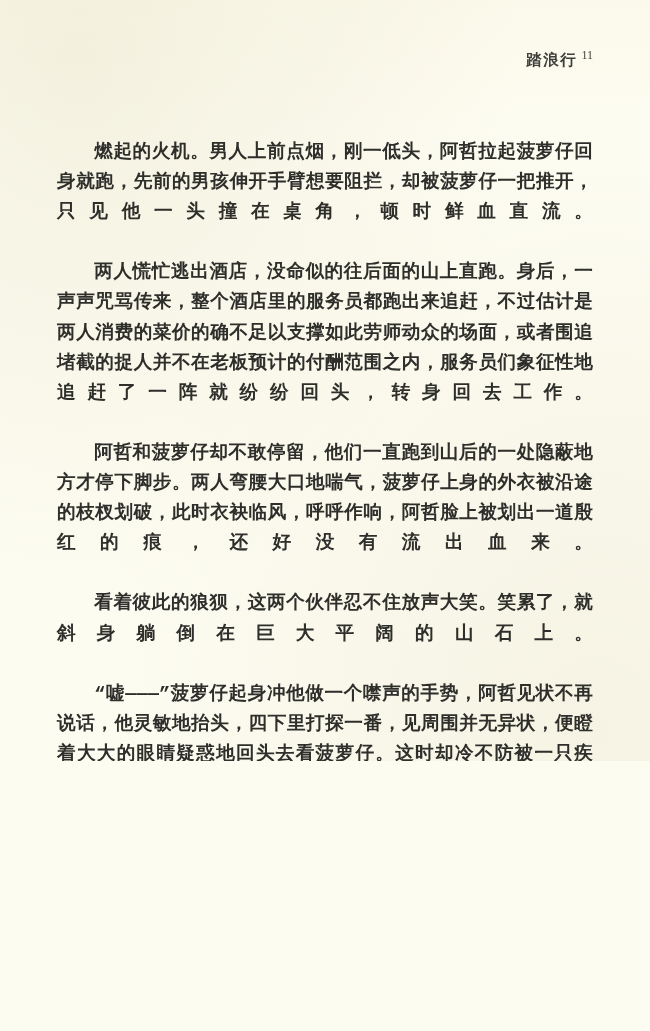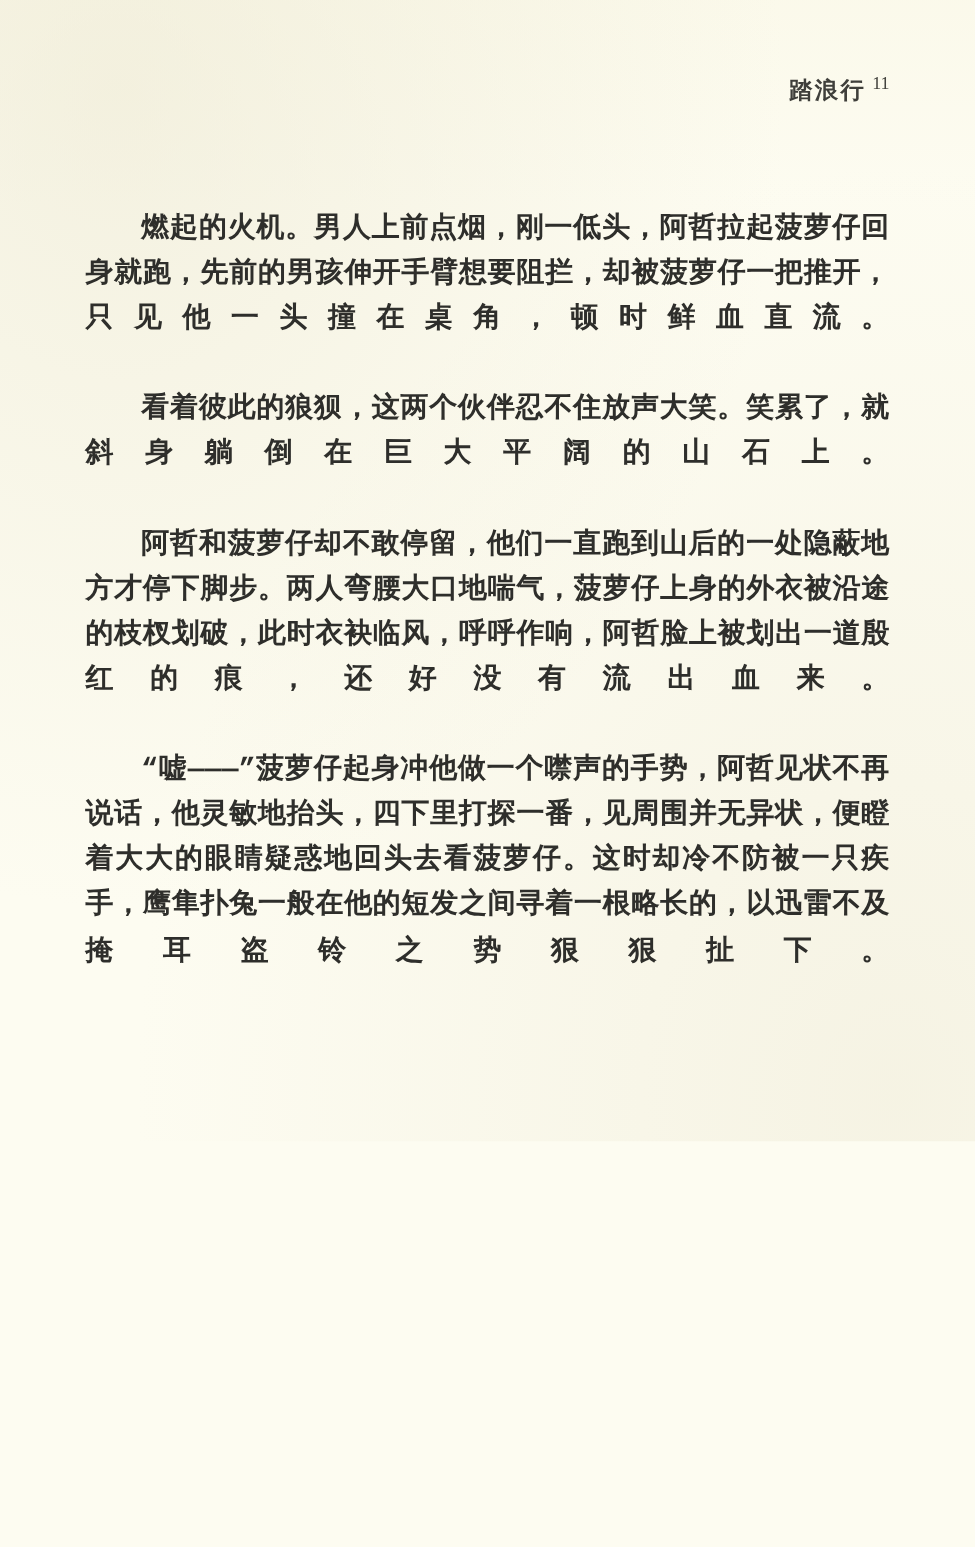--- a/index.html
+++ b/index.html
@@ -135,22 +135,23 @@
 <div id="page">
 
   <div id="paper-texture"></div>
 
   <div id="runhead">
     <span class="rh-title">踏浪行</span><span class="rh-page">11</span>
   </div>
 
   <div id="textblock">
     <p class="para">燃起的火机。男人上前点烟，刚一低头，阿哲拉起菠萝仔回身就跑，先前的男孩伸开手臂想要阻拦，却被菠萝仔一把推开，只见他一头撞在桌角，顿时鲜血直流。</p>
+    <p class="para">两人慌忙逃出酒店，没命似的往后面的山上直跑。身后，一声声咒骂传来，整个酒店里的服务员都跑出来追赶，不过估计是两人消费的菜价的确不足以支撑如此劳师动众的场面，或者围追堵截的捉人并不在老板预计的付酬范围之内，服务员们象征性地追赶了一阵就纷纷回头，转身回去工作。</p>
+    <p class="para">阿哲和菠萝仔却不敢停留，他们一直跑到山后的一处隐蔽地方才停下脚步。两人弯腰大口地喘气，菠萝仔上身的外衣被沿途的枝杈划破，此时衣袂临风，呼呼作响，阿哲脸上被划出一道殷红的痕，还好没有流出血来。</p>
     <p class="para">看着彼此的狼狈，这两个伙伴忍不住放声大笑。笑累了，就斜身躺倒在巨大平阔的山石上。</p>
-    <p class="para">阿哲和菠萝仔却不敢停留，他们一直跑到山后的一处隐蔽地方才停下脚步。两人弯腰大口地喘气，菠萝仔上身的外衣被沿途的枝杈划破，此时衣袂临风，呼呼作响，阿哲脸上被划出一道殷红的痕，还好没有流出血来。</p>
     <p class="para">“嘘———”菠萝仔起身冲他做一个噤声的手势，阿哲见状不再说话，他灵敏地抬头，四下里打探一番，见周围并无异状，便瞪着大大的眼睛疑惑地回头去看菠萝仔。这时却冷不防被一只疾手，鹰隼扑兔一般在他的短发之间寻着一根略长的，以迅雷不及掩耳盗铃之势狠狠扯下。</p>
 
   </div>
 
   <div id="watermark">
     <svg id="wm-logo" viewBox="0 0 108 64">
       <g fill="none" stroke="#a9d2ec" stroke-width="5" opacity="0.75">
         <path d="M6 62 A 48 48 0 0 1 102 62"></path>
       </g>
       <g fill="none" stroke="#b9dcf1" stroke-width="5" opacity="0.7">

